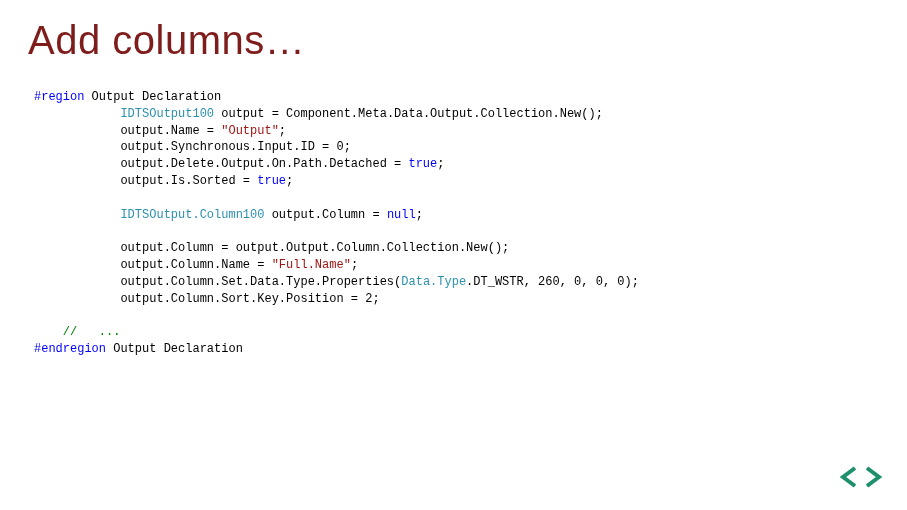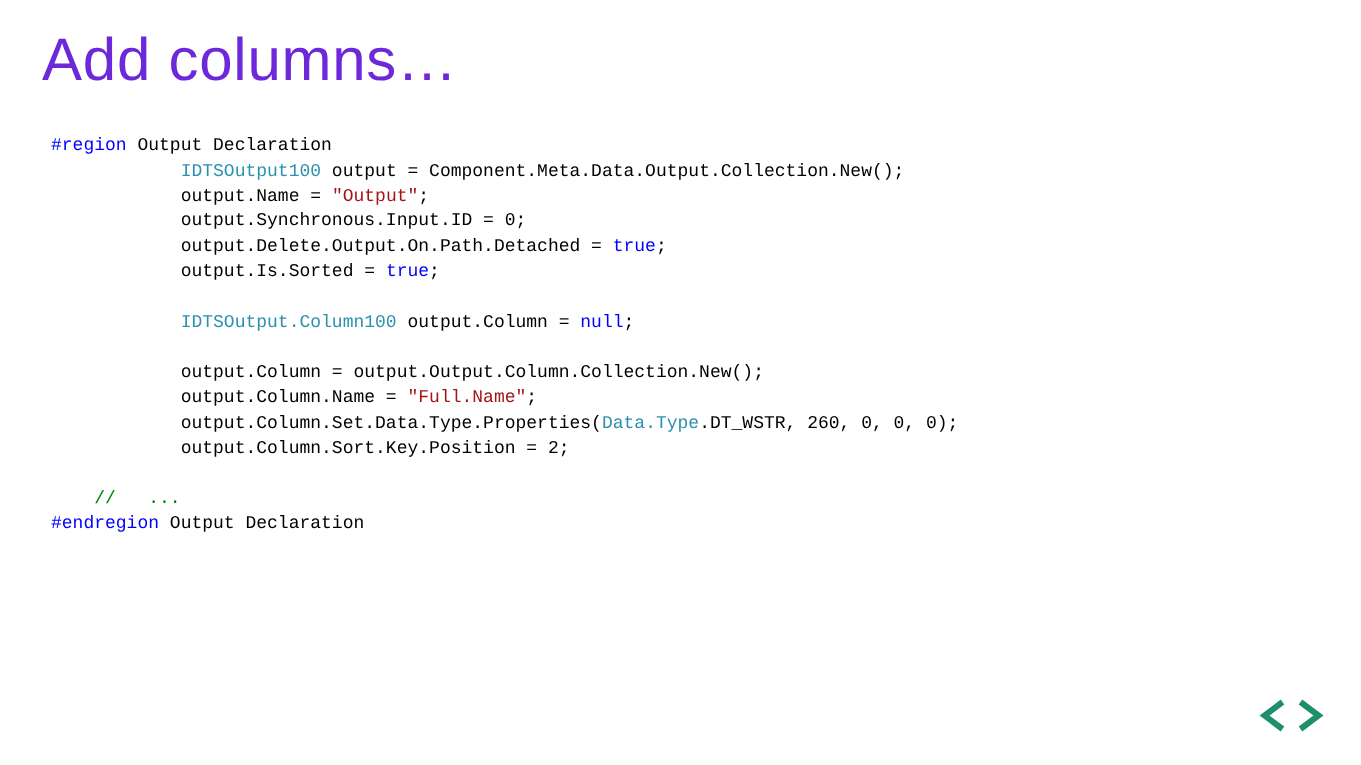--- a/index.html
+++ b/index.html
@@ -15,21 +15,21 @@
   .slide {
     width: 907px;
     height: 510px;
     position: relative;
     box-sizing: border-box;
     padding: 18px 28px 0 28px;
   }
   .title {
     font-size: 40px;
     font-weight: 400;
-    color: #6d28d9;
+    color: #7f1d1d;
     margin: 0 0 26px 0;
     letter-spacing: 0.5px;
   }
   .code {
     font-family: Consolas, "Courier New", monospace;
     font-size: 12px;
     line-height: 1.4;
     white-space: pre;
     color: #000;
     margin-left: 6px;

